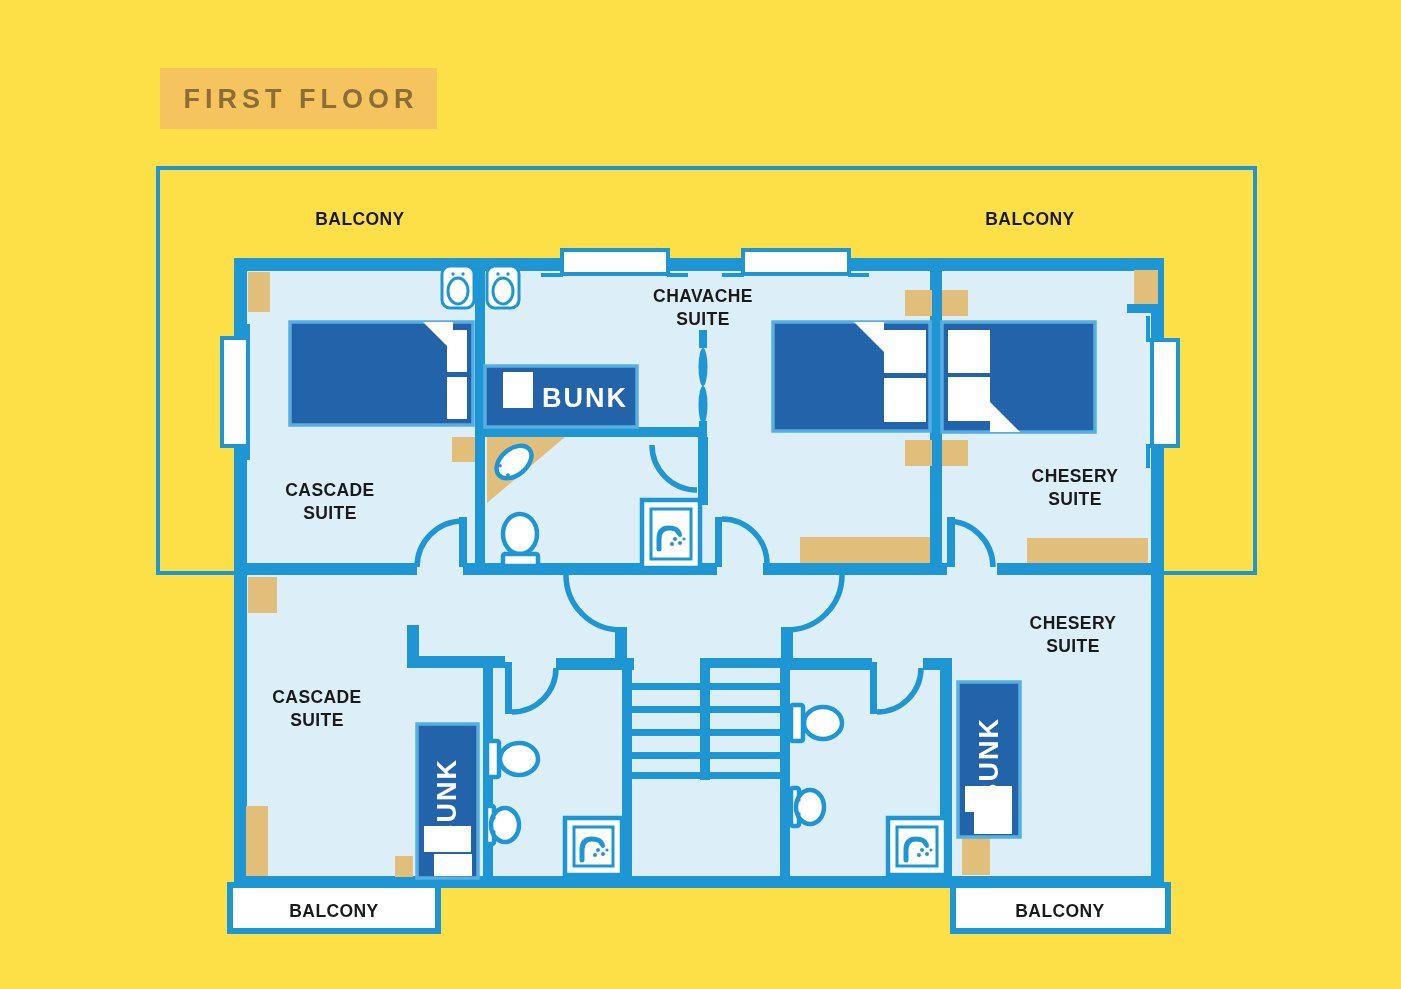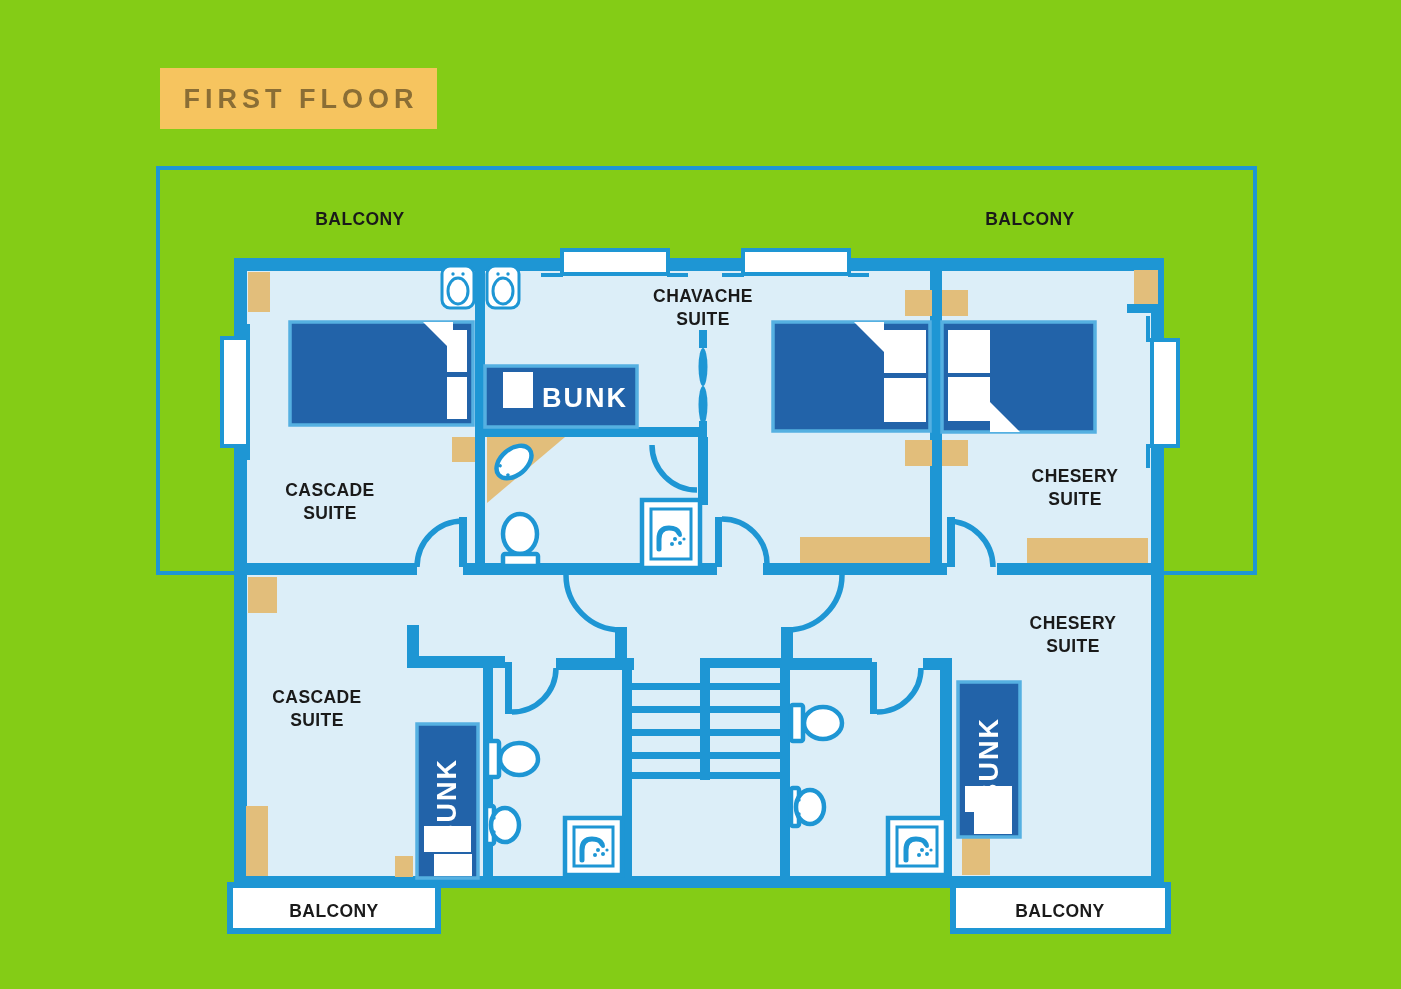--- a/index.html
+++ b/index.html
@@ -1,16 +1,16 @@
 <!DOCTYPE html>
 <html style="--wall: #1E96D4; --room: #DCEEF8; --bed: #2263A9; --bed_border: #55B0E1; --tan: #E2BE7B; --title_bg: #F6C45F; --title_text: #8A6E35; --text: #1A1A1A;"><head>
 <meta charset="utf-8">
 <style>
   html,body{margin:0;padding:0;background:#fff;}
-  .stage{position:relative;width:1401px;height:989px;background:#84cc16;overflow:hidden;
+  .stage{position:relative;width:1401px;height:989px;background:#fde047;overflow:hidden;
          font-family:"Liberation Sans",sans-serif;}
   .wall{fill:var(--wall);}
   .room{fill:var(--room);}
   .tan{fill:var(--tan);}
   .bed{fill:var(--bed);stroke:var(--bed_border);stroke-width:3.5;}
   .pillow{fill:#fff;}
   .fix{fill:#fff;stroke:var(--wall);stroke-width:4.5;}
   .fix3{fill:#fff;stroke:var(--wall);stroke-width:3;}
   .door{fill:none;stroke:var(--wall);stroke-width:5.5;}
   .win{fill:#fff;stroke:var(--wall);stroke-width:4;}

